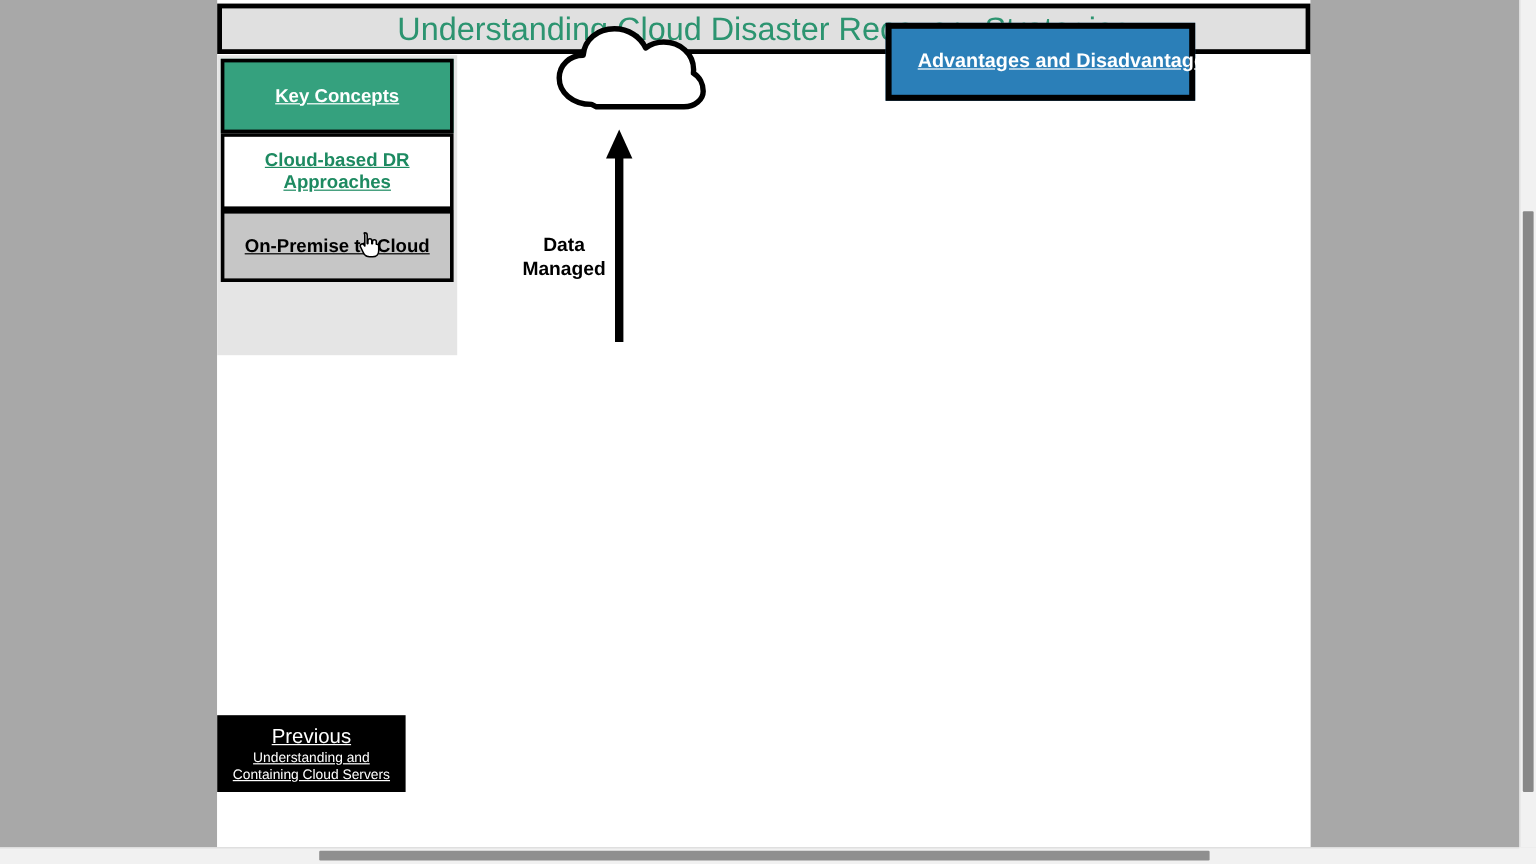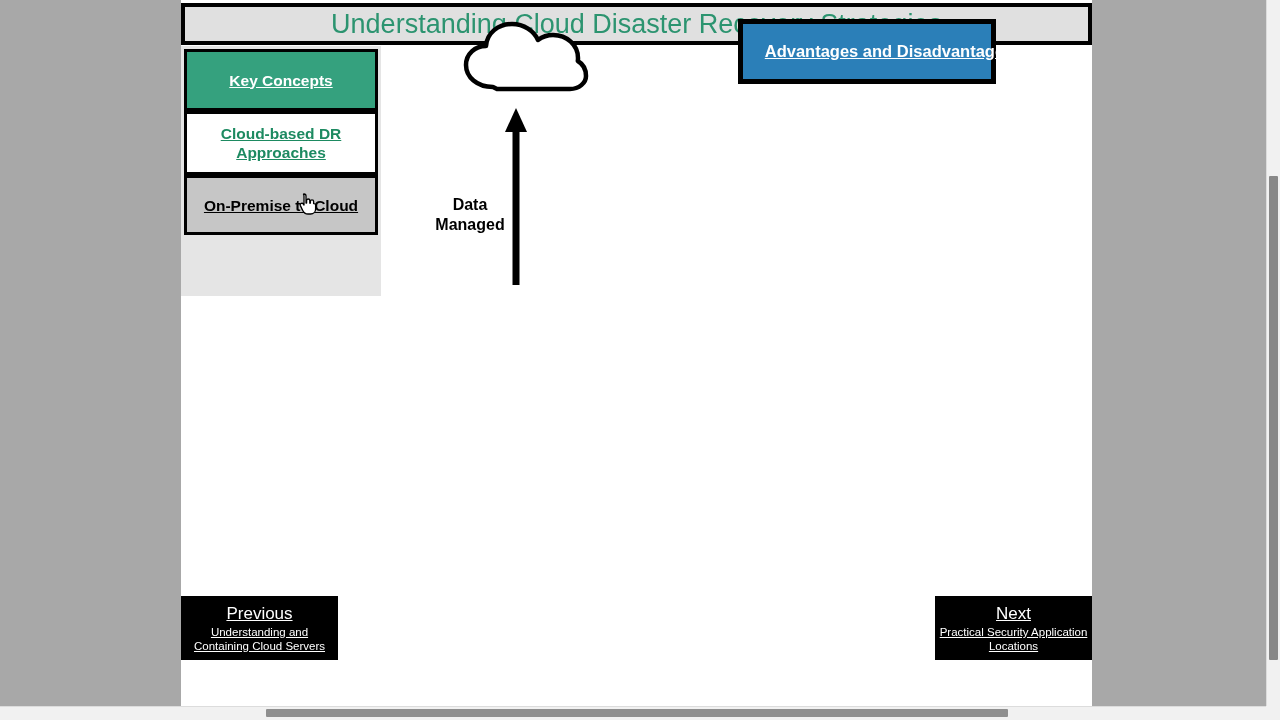--- a/index.html
+++ b/index.html
@@ -354,24 +354,20 @@
         </div>
       </div>
 
     </div>
 
     <div class="prev-btn">
       <div class="navbtn-title">Previous</div>
       <div class="navbtn-sub">Understanding and Containing Cloud Servers</div>
     </div>
 
-    <div class="next-btn">
-      <div class="navbtn-title">Next</div>
-      <div class="navbtn-sub">Practical Security Application Locations</div>
-    </div>
 
   </div>
 
   <div class="cursor">
     <svg viewBox="0 0 18 22" width="18" height="22">
       <path d="M5 1 C6.1 1 7 1.9 7 3 L7 10 L7.6 10 L7.6 7.6 C7.6 6.7 8.3 6 9.2 6
                C10.1 6 10.8 6.7 10.8 7.6 L10.8 10.2 L11.4 10.2 L11.4 8.4
                C11.4 7.5 12.1 6.8 13 6.8 C13.9 6.8 14.6 7.5 14.6 8.4 L14.6 10.6
                L15.2 10.6 C16 10.6 16.6 11.2 16.6 12 L16.6 16
                C16.6 19 14.4 21 11.6 21 L9 21 C6.4 21 4.6 19.4 3.6 17.2

